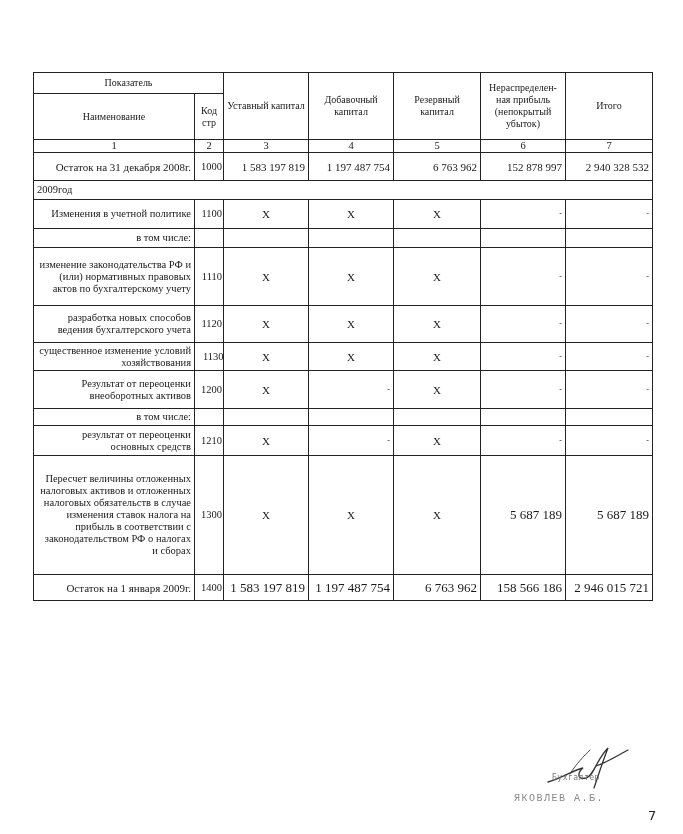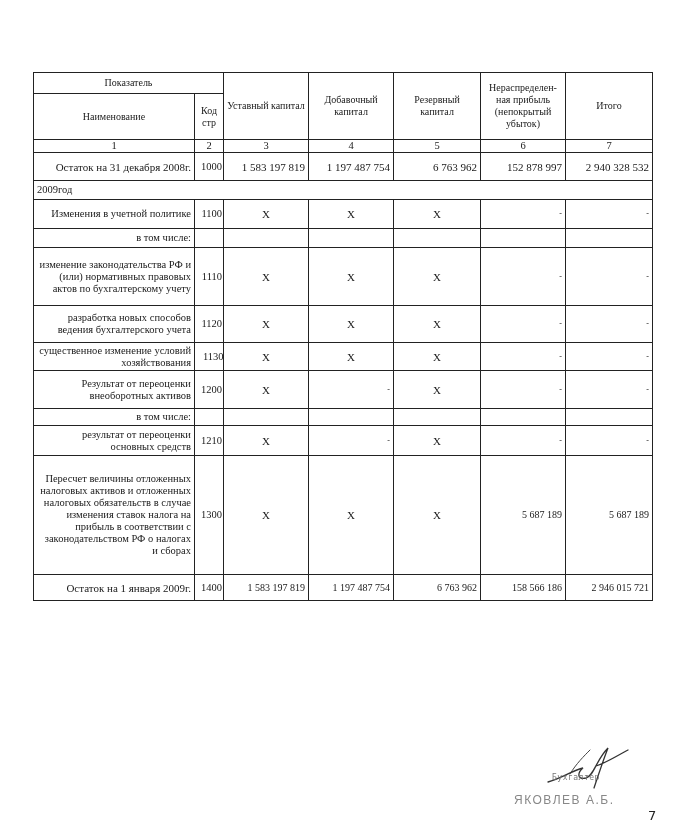--- a/index.html
+++ b/index.html
@@ -30,21 +30,21 @@
       padding: 0 3px;
       vertical-align: middle;
       font-weight: normal;
     }
     .hdr { text-align: center; font-size: 10px; line-height: 12px; }
     .num-idx { text-align: center; font-size: 10.5px; }
     .name { text-align: right; padding-left: 5px; }
     .indent { padding-left: 22px; }
     .code { text-align: right; }
     .val { text-align: right; padding-right: 2px; white-space: nowrap; }
-    .val-sm { text-align: right; padding-right: 2px; font-size: 10px; white-space: nowrap; }
+    .val-sm { text-align: right; padding-right: 2px; font-size: 13px; white-space: nowrap; }
     .x { text-align: center; font-size: 11px; }
     .dash { text-align: right; padding-right: 1px; font-size: 8px; }
     .section { text-align: left; padding-left: 4px; }
 
     .signature {
       position: absolute;
       left: 508px;
       top: 740px;
       width: 140px;
       height: 70px;
@@ -56,22 +56,22 @@
       font-family: "DejaVu Sans Mono", monospace;
       font-size: 8px;
       color: #777;
       letter-spacing: 0.5px;
       padding-left: 40px;
     }
     .sig-name {
       position: absolute;
       left: 6px;
       top: 53px;
-      font-family: Liberation Sans, sans-serif;
-      font-size: 12px;
+      font-family: Liberation Mono, monospace;
+      font-size: 10px;
       color: #888;
       letter-spacing: 1.5px;
     }
     .sig-scribble {
       position: absolute;
       left: 20px;
       top: 0;
     }
     .page-mark {
       position: absolute;

